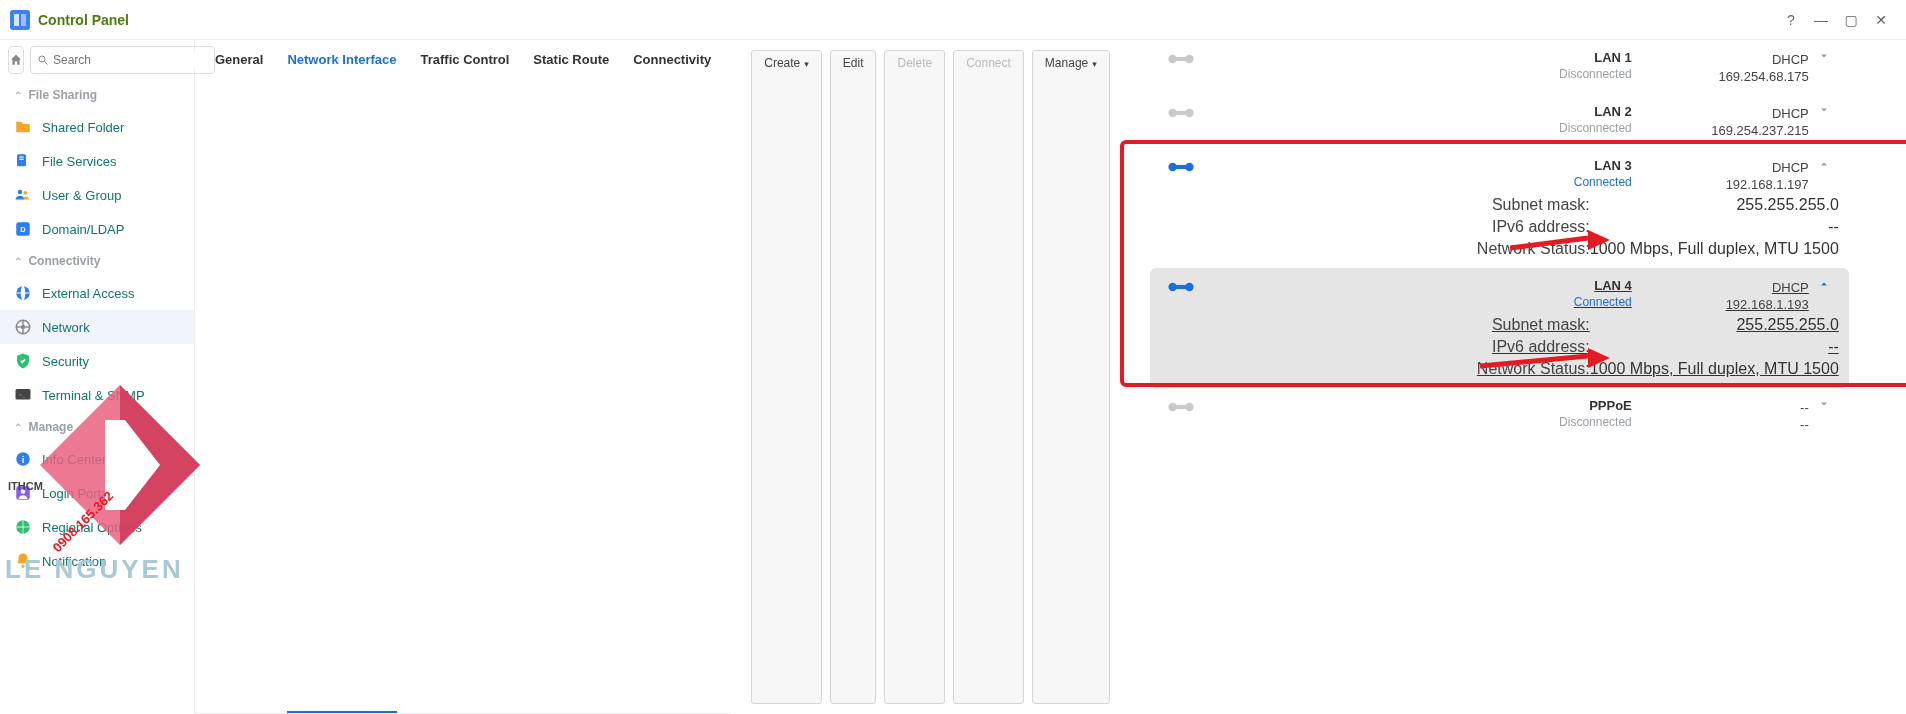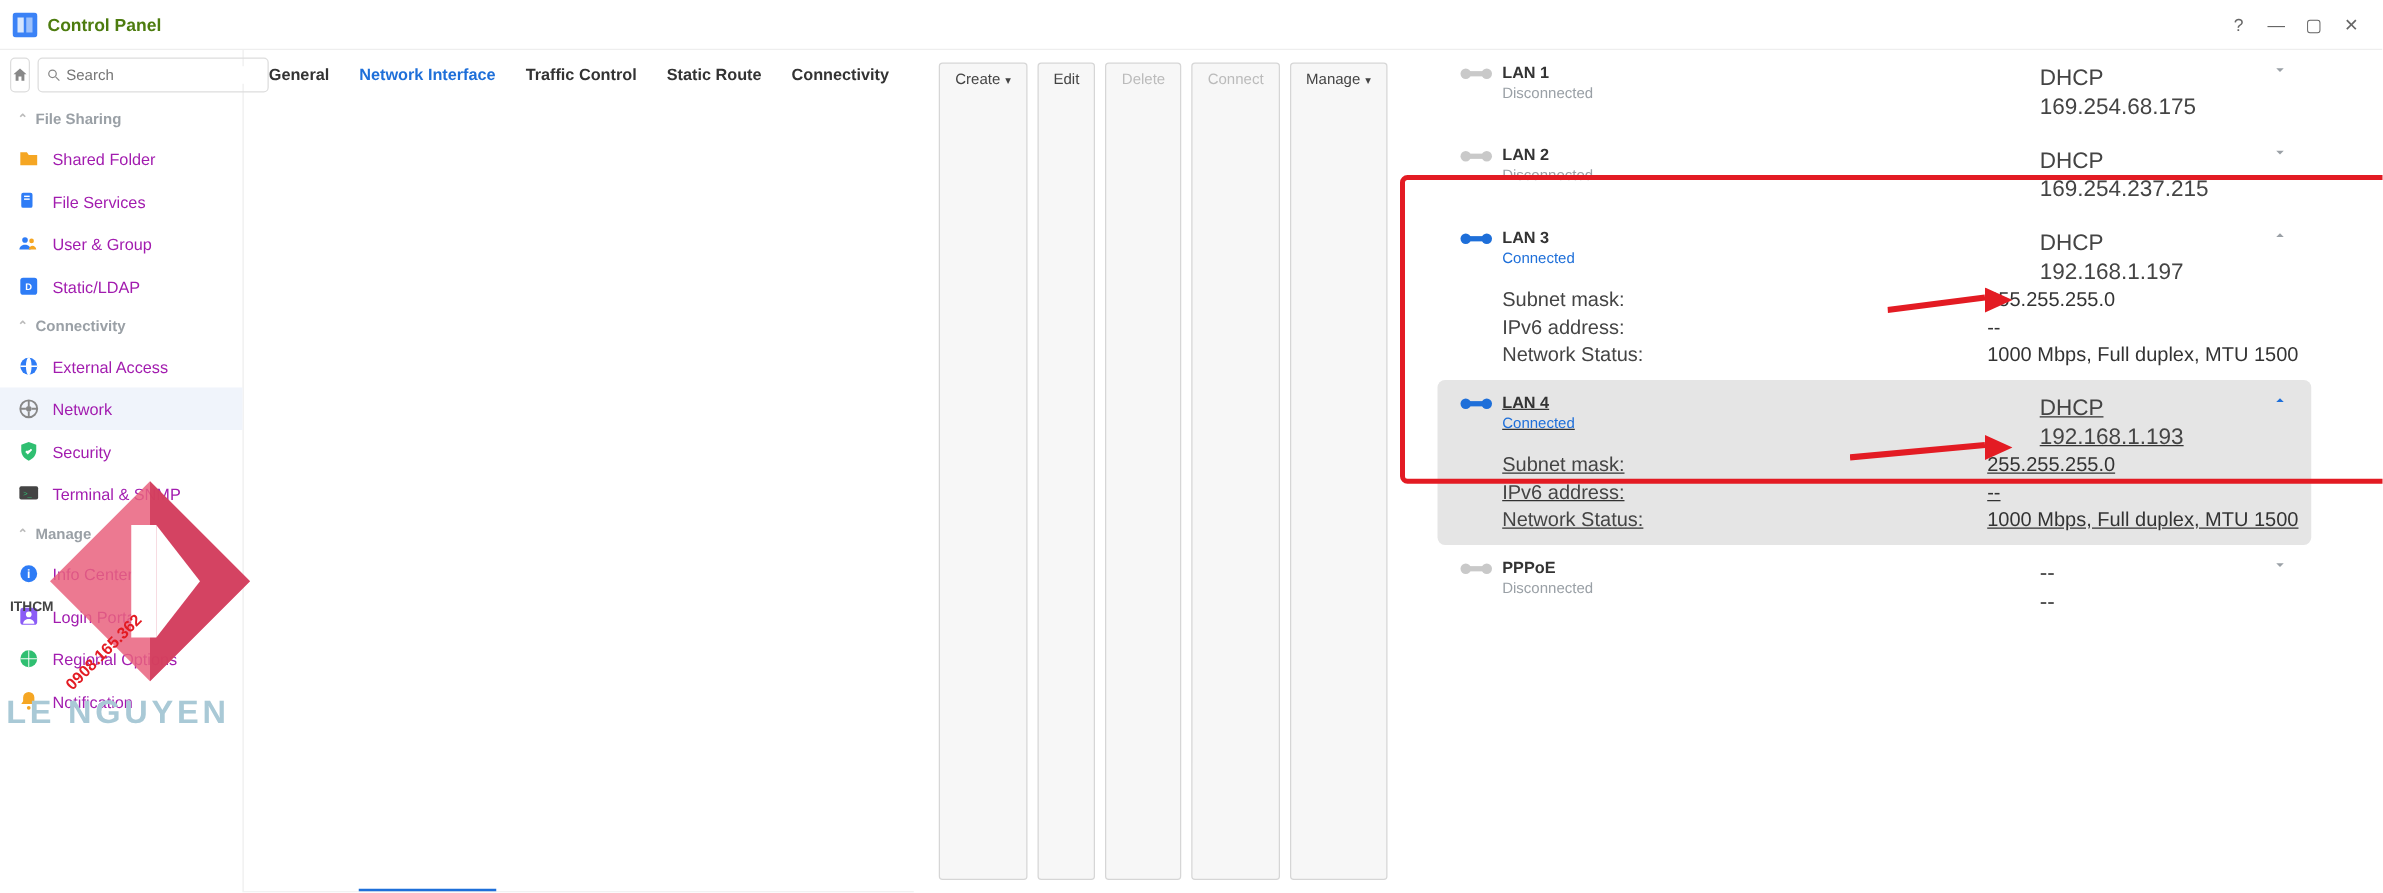--- a/index.html
+++ b/index.html
@@ -15,51 +15,51 @@
 .sidebar { width: 195px; border-right: 1px solid #eee; display: flex; flex-direction: column; padding-top: 6px; }
 .search-row { display: flex; align-items: center; padding: 0 8px 6px 8px; gap: 6px; }
 .home-btn { width: 28px; height: 28px; border: 1px solid #ddd; border-radius: 4px; display: flex; align-items: center; justify-content: center; color: #888; cursor: pointer; }
 .search-wrap { flex: 1; height: 28px; border: 1px solid #ddd; border-radius: 4px; display: flex; align-items: center; padding: 0 6px; color: #999; }
 .search-wrap input { border: none; outline: none; flex: 1; font-size: 12px; color: #333; }
 .search-wrap .mag { margin-right: 4px; color: #888; }
 
 .section-head { display: flex; align-items: center; padding: 8px 14px; color: #9aa0a6; font-size: 12px; font-weight: 600; cursor: pointer; }
 .section-head .caret { margin-right: 6px; font-size: 10px; color: #bbb; }
 
-.nav-item { display: flex; align-items: center; padding: 8px 14px 8px 14px; cursor: pointer; color: #a21caf; }
+.nav-item { display: flex; align-items: center; padding: 8px 14px 8px 14px; cursor: pointer; color: #0f766e; }
 .nav-item.selected { background: #f0f4fb; }
 .nav-item .ni-icon { width: 18px; height: 18px; margin-right: 10px; display: flex; align-items: center; justify-content: center; }
 .nav-item .ni-label { font-size: 13px; }
 
 .main { flex: 1; display: flex; }
 .tabs { display: flex; gap: 24px; padding: 12px 20px 0 20px; border-bottom: 1px solid #eee; }
 .tab { padding-bottom: 10px; font-size: 13px; font-weight: 600; color: #333; cursor: pointer; }
 .tab.active { color: #1e6fd9; border-bottom: 2px solid #1e6fd9; }
 
 .toolbar { display: flex; gap: 8px; padding: 10px 20px; }
 .btn { border: 1px solid #d6d6d6; background: #f7f7f7; padding: 5px 12px; border-radius: 3px; font-size: 12px; color: #444; cursor: pointer; }
 .btn.disabled { color: #bbb; cursor: default; }
 .btn .dd { margin-left: 4px; font-size: 9px; }
 
-.iface-list { padding: 0 20px; position: relative; }
+.iface-list { padding: 0 20px; position: relative; text-align: right; }
 .iface-row { border-radius: 6px; padding: 10px 10px; position: relative; }
 .iface-row.selected { background: #e5e5e5; text-decoration: underline; }
 .iface-head { display: flex; align-items: flex-start; }
 .iface-iconwrap { width: 42px; display: flex; justify-content: center; padding-top: 2px; }
 .iface-cols { flex: 1; display: flex; }
 .col-a { width: 430px; }
 .col-b { flex: 1; }
 .iface-name { font-weight: 700; color: #333; }
 .iface-status { color: #9aa0a6; margin-top: 2px; font-size: 12px; }
 .iface-status.connected { color: #1e6fd9; }
 .chev-cell { width: 30px; display: flex; align-items: center; justify-content: center; color: #9aa0a6; cursor: pointer; }
 .kv { display: flex; margin-top: 4px; font-size: 16px; color: #444; }
 .kv .k { width: 430px; padding-left: 42px; }
 .kv .v { flex: 1; color: #333; }
-.info-line { font-size: 18px; color: #444; margin-top: 2px; }
+.info-line { font-size: 13px; color: #444; margin-top: 2px; }
 
 .redbox { position: absolute; border: 4px solid #e31b23; border-radius: 6px; pointer-events: none; }
 .arrow { position: absolute; pointer-events: none; }
 
 .watermark-diamond { position: absolute; left: 20px; top: 365px; width: 200px; height: 200px; pointer-events: none; }
 .watermark-text { position: absolute; left: 5px; top: 554px; font-family: Arial; font-weight: 800; letter-spacing: 3px; color: #a9c9d6; font-size: 26px; pointer-events: none; white-space: nowrap; }
 .watermark-ithcm { position: absolute; left: 8px; top: 480px; font-size: 11px; color: #444; font-weight: 700; transform: rotate(0deg); pointer-events: none; }
 .watermark-phone { position: absolute; left: 60px; top: 540px; font-size: 13px; color: #e31b23; font-weight: 700; transform: rotate(-45deg); transform-origin: left bottom; pointer-events: none; }
 
 svg { display: block; }
@@ -135,21 +135,21 @@
         </span>
       <span class="ni-label">User &amp; Group</span>
     </div>
     <div class="nav-item">
       <span class="ni-icon">
           <svg width="18" height="18" viewBox="0 0 24 24">
             <rect x="3" y="3" width="18" height="18" rx="3" fill="#2e7cf6"></rect>
             <text x="12" y="16" text-anchor="middle" fill="#fff" font-size="10" font-weight="bold">D</text>
           </svg>
         </span>
-      <span class="ni-label">Static/LDAP</span>
+      <span class="ni-label">Domain/LDAP</span>
     </div>
 
     <div class="section-head">
       <span class="caret">⌃</span>
       <span>Connectivity</span>
     </div>
     <div class="nav-item">
       <span class="ni-icon">
           <svg width="18" height="18" viewBox="0 0 24 24">
             <circle cx="12" cy="12" r="9" fill="#2e7cf6"></circle>

